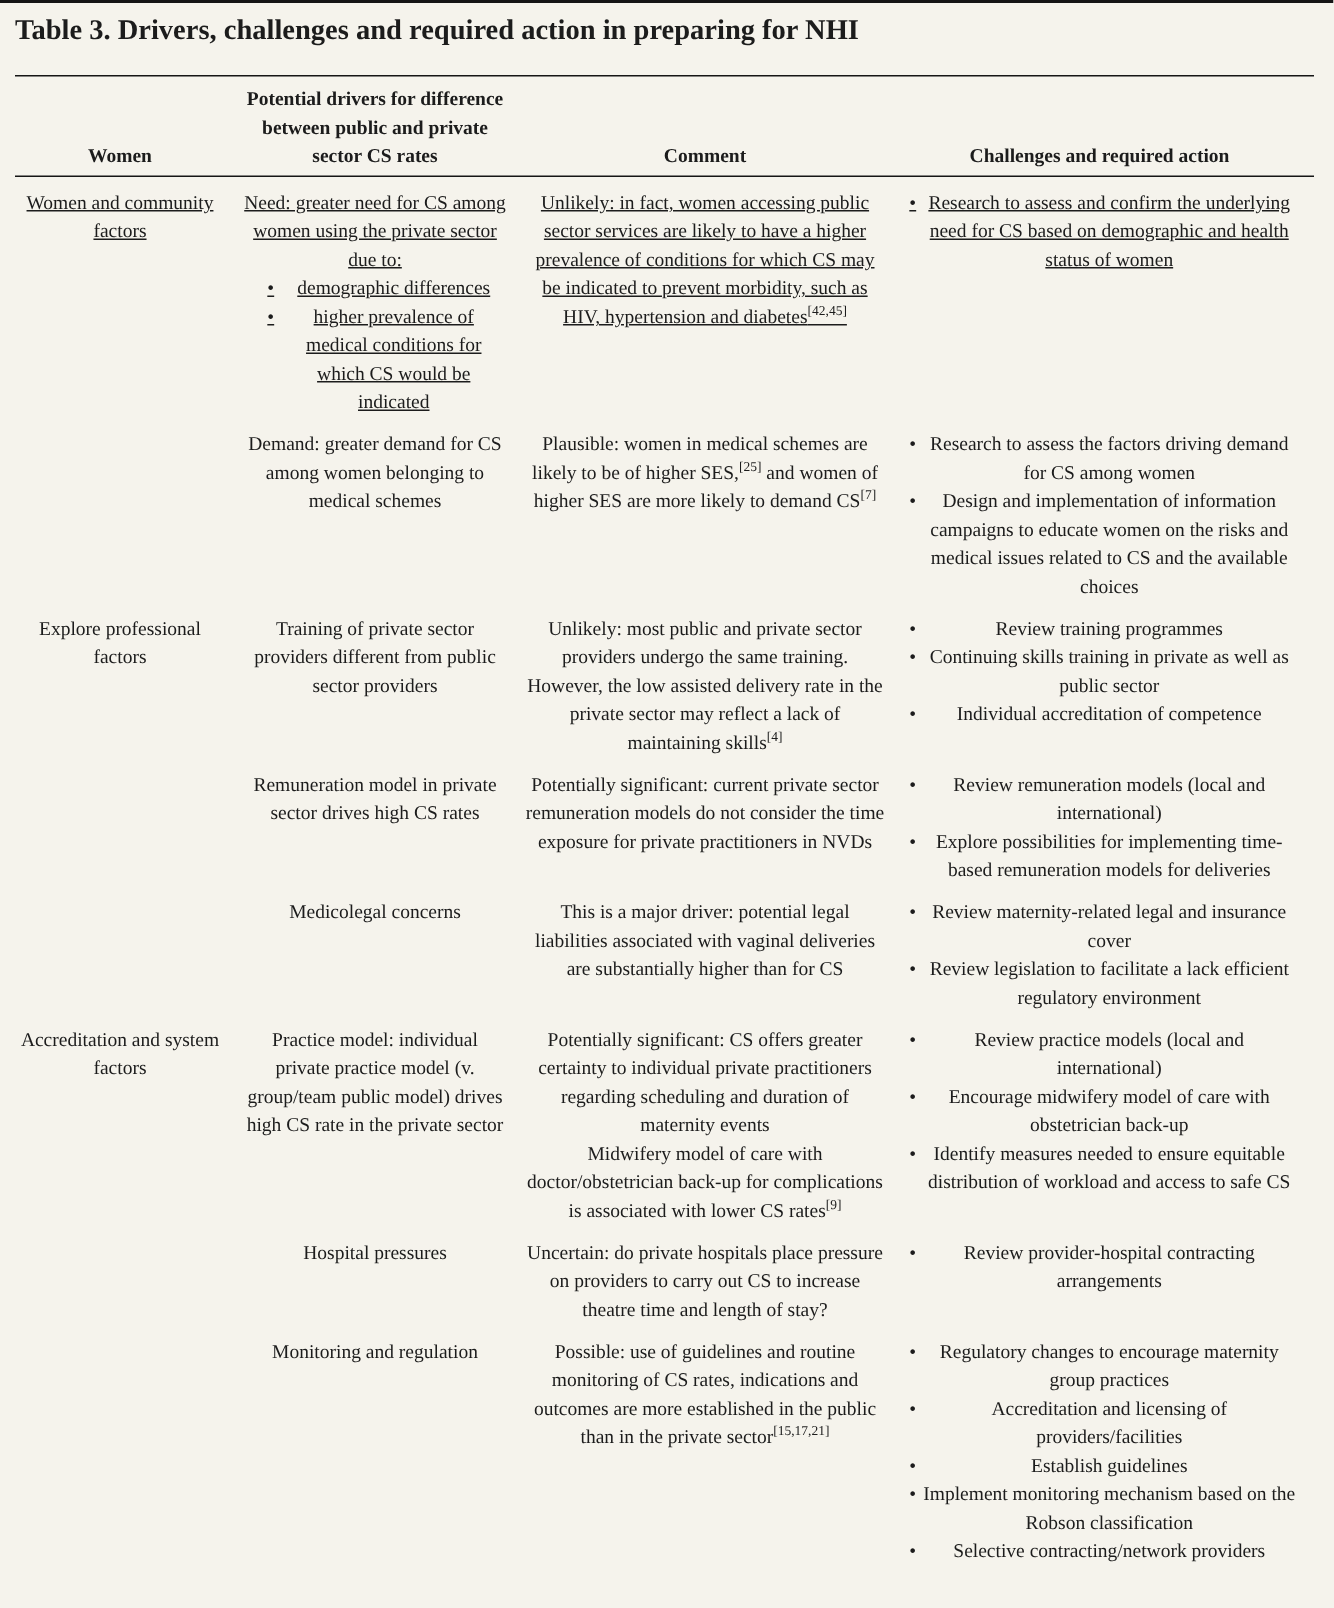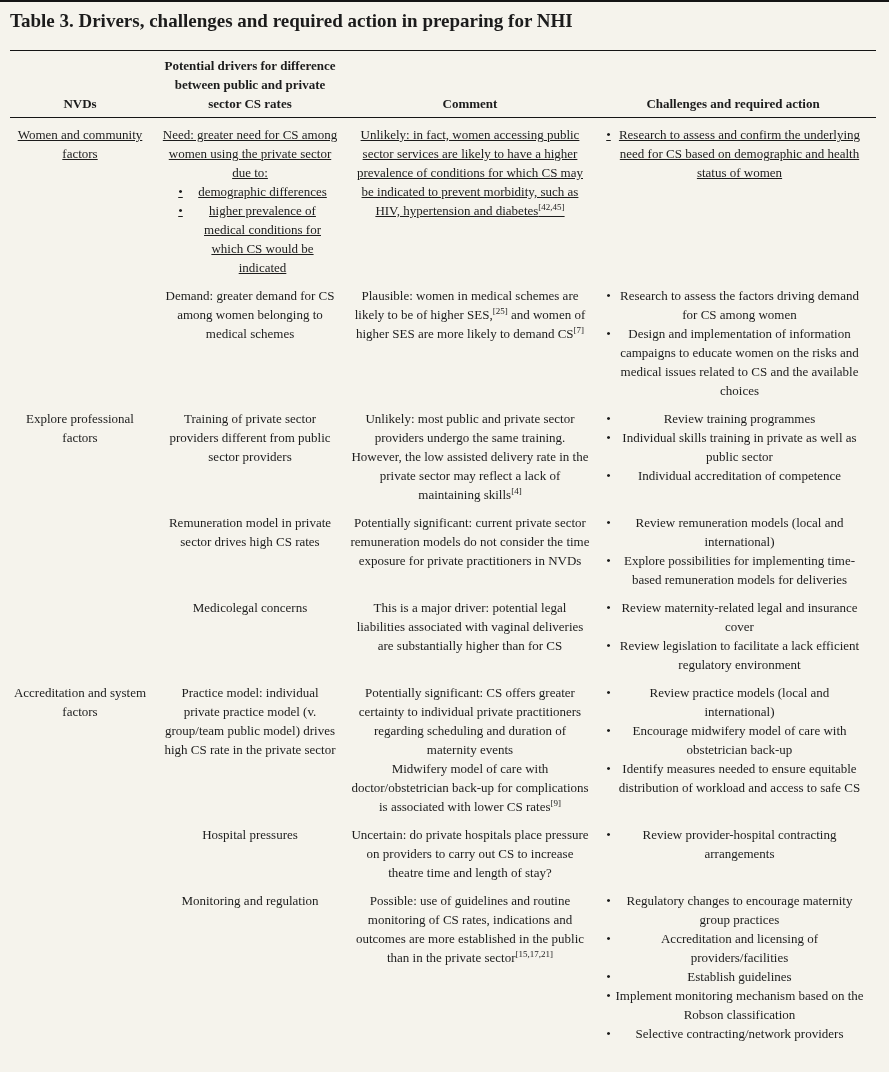--- a/index.html
+++ b/index.html
@@ -67,21 +67,21 @@
 
   <table class="main">
     <colgroup>
       <col style="width:152px">
       <col style="width:188px">
       <col style="width:252px">
       <col style="width:274px">
     </colgroup>
     <thead>
       <tr>
-        <th>NVDs</th>
+        <th>Women</th>
         <th>Potential drivers for difference between public and private sector CS rates</th>
         <th>Comment</th>
         <th>Challenges and required action</th>
       </tr>
     </thead>
     <tbody>
         <tr class="first-row">
           <td rowspan="2">Women and community factors</td>
           <td>
             <div>Need: greater need for CS among women using the private sector due to:</div>
@@ -130,21 +130,21 @@
           <td>
             <div>Unlikely: most public and private sector providers undergo the same training. However, the low assisted delivery rate in the private sector may reflect a lack of maintaining skills<sup>[4]</sup></div>
           </td>
           <td>
             <div class="bullet">
               <span class="dot">•</span>
               <span class="btext">Review training programmes</span>
             </div>
             <div class="bullet">
               <span class="dot">•</span>
-              <span class="btext">Individual skills training in private as well as public sector</span>
+              <span class="btext">Continuing skills training in private as well as public sector</span>
             </div>
             <div class="bullet">
               <span class="dot">•</span>
               <span class="btext">Individual accreditation of competence</span>
             </div>
           </td>
         </tr>
         <tr>
           <td>
             <div>Remuneration model in private sector drives high CS rates</div>

